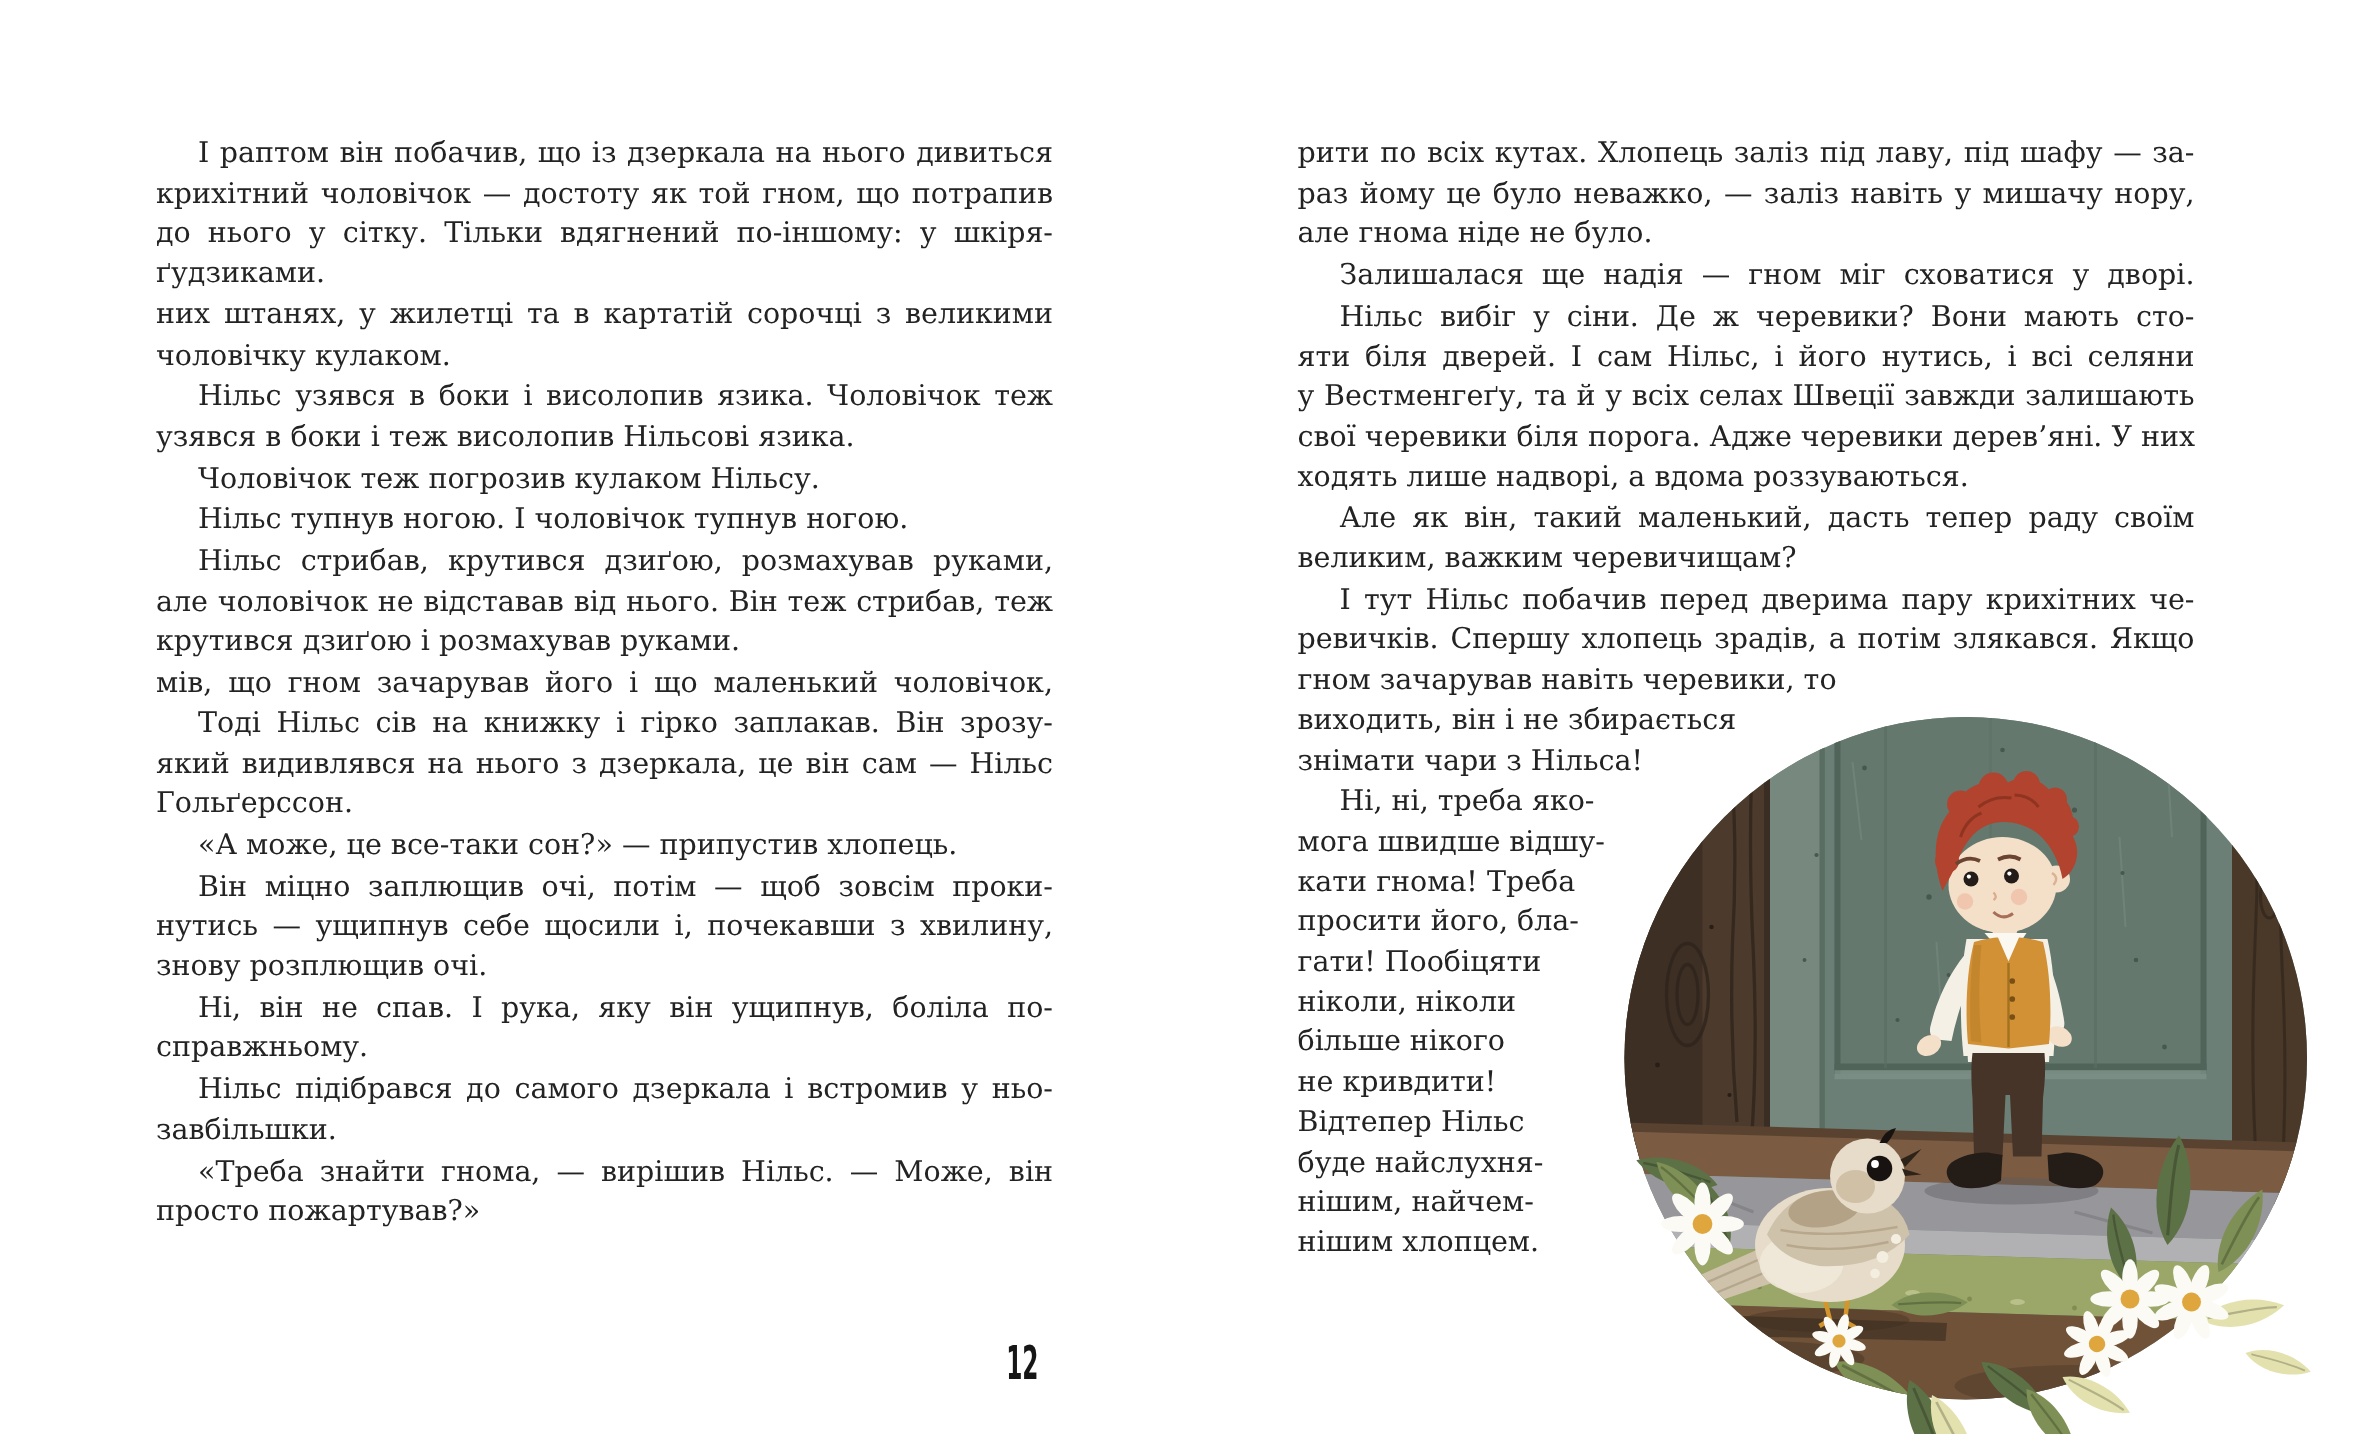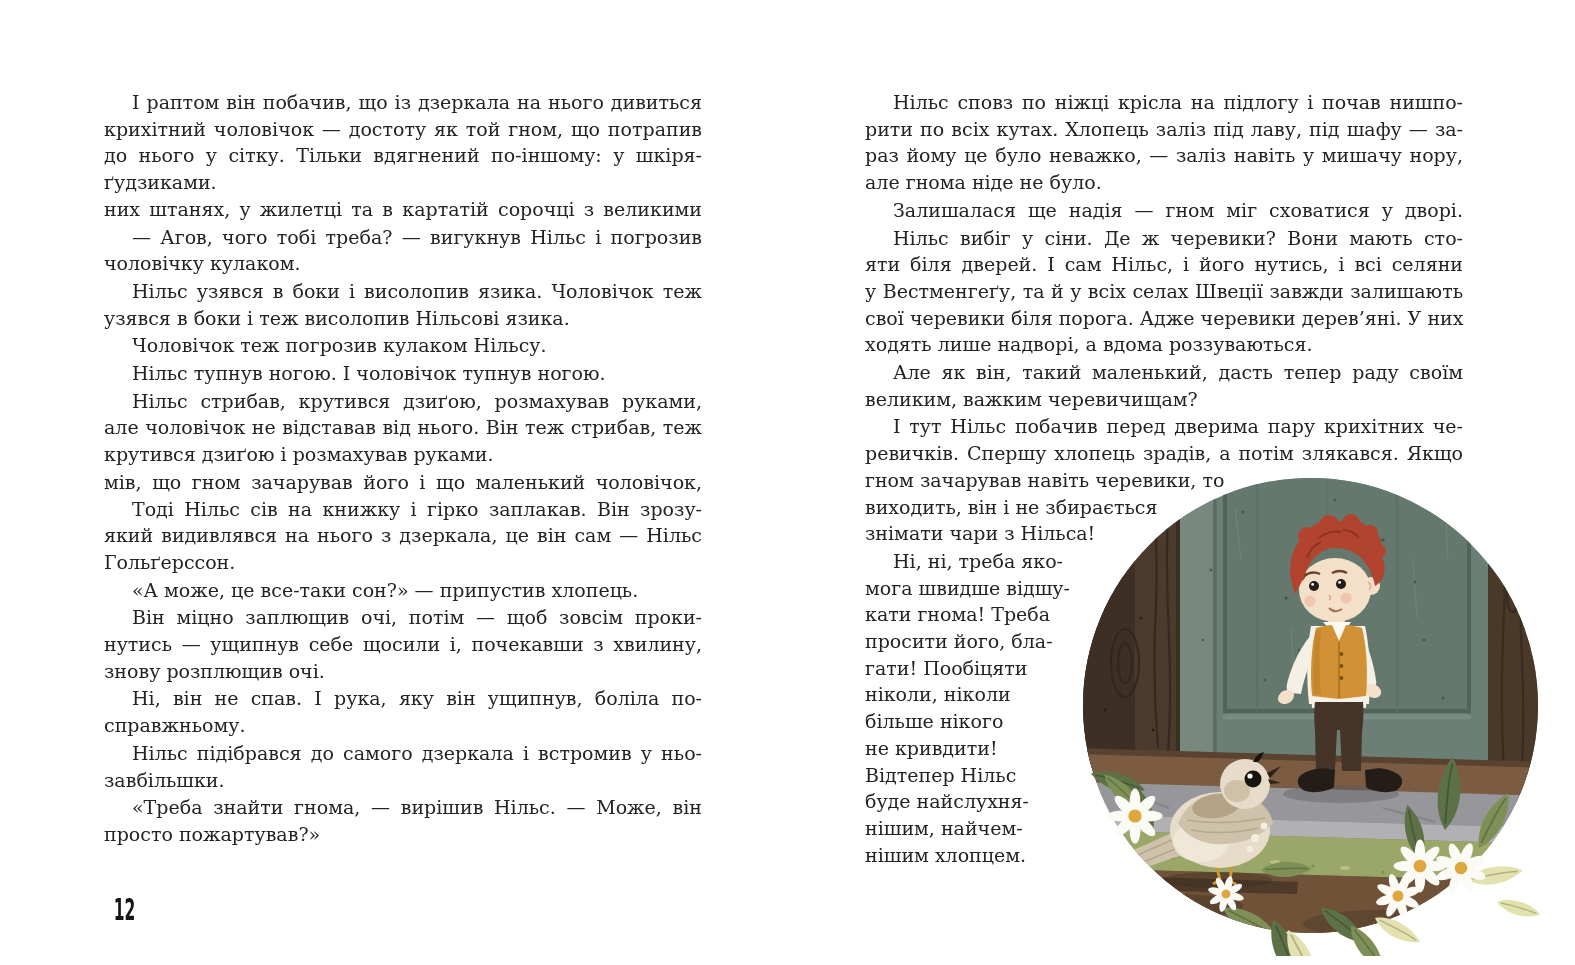--- a/index.html
+++ b/index.html
@@ -12,21 +12,21 @@
   .page-left{left:103px;}
   .page-right{left:864px;}
   .para{margin:1px;}
   .line{
     font-size:19px;line-height:26.7px;white-space:nowrap;
     text-align:justify;text-align-last:left;text-justify:inter-word;
   }
   .line.just{text-align-last:justify;}
   .line.first{text-indent:28px;}
   .page-number{
-    position:absolute;top:891px;left:103px;width:600px;text-align:left;
+    position:absolute;top:891px;left:103px;width:600px;text-align:right;
     font-family:"DejaVu Sans","Liberation Sans",sans-serif;
     font-weight:700;font-size:31px;color:#161616;
   }
   .page-number span{display:inline-block;transform:scaleX(.5);transform-origin:50% 60%;}
   figure.illustration{position:absolute;left:1073px;top:478px;width:475px;height:478px;margin:0;}
   svg{display:block;}
 </style>
 </head>
 <body style="color: rgb(35, 35, 35); background: rgb(255, 255, 255);">
 
@@ -35,21 +35,20 @@
   <section class="page page-left">
     <div class="text-column">
         <div class="para">
           <div class="line first just">І раптом він побачив, що із дзеркала на нього дивиться</div>
           <div class="line just">крихітний чоловічок — достоту як той гном, що потрапив</div>
           <div class="line just">до нього у сітку. Тільки вдягнений по-іншому: у шкіря-</div>
           <div class="line">ґудзиками.</div>
           <div class="line just">них штанях, у жилетці та в картатій сорочці з великими</div>
         </div>
         <div class="para">
-          <div class="line first just">— Агов, чого тобі треба? — вигукнув Нільс і погрозив</div>
           <div class="line">чоловічку кулаком.</div>
         </div>
         <div class="para">
           <div class="line first just">Нільс узявся в боки і висолопив язика. Чоловічок теж</div>
           <div class="line">узявся в боки і теж висолопив Нільсові язика.</div>
         </div>
         <div class="para">
           <div class="line first">Чоловічок теж погрозив кулаком Нільсу.</div>
         </div>
         <div class="para">
@@ -89,21 +88,20 @@
       </div>
   </section>
 
   <div class="page-number">
     <span>12</span>
   </div>
 
   <section class="page page-right">
     <div class="text-column">
         <div class="para">
-          <div class="line first just">Нільс сповз по ніжці крісла на підлогу і почав нишпо-</div>
           <div class="line just">рити по всіх кутах. Хлопець заліз під лаву, під шафу — за-</div>
           <div class="line just">раз йому це було неважко, — заліз навіть у мишачу нору,</div>
           <div class="line">але гнома ніде не було.</div>
         </div>
         <div class="para">
           <div class="line first just">Залишалася ще надія — гном міг сховатися у дворі.</div>
         </div>
         <div class="para">
           <div class="line first just">Нільс вибіг у сіни. Де ж черевики? Вони мають сто-</div>
           <div class="line just">яти біля дверей. І сам Нільс, і його нутись, і всі селяни</div>

